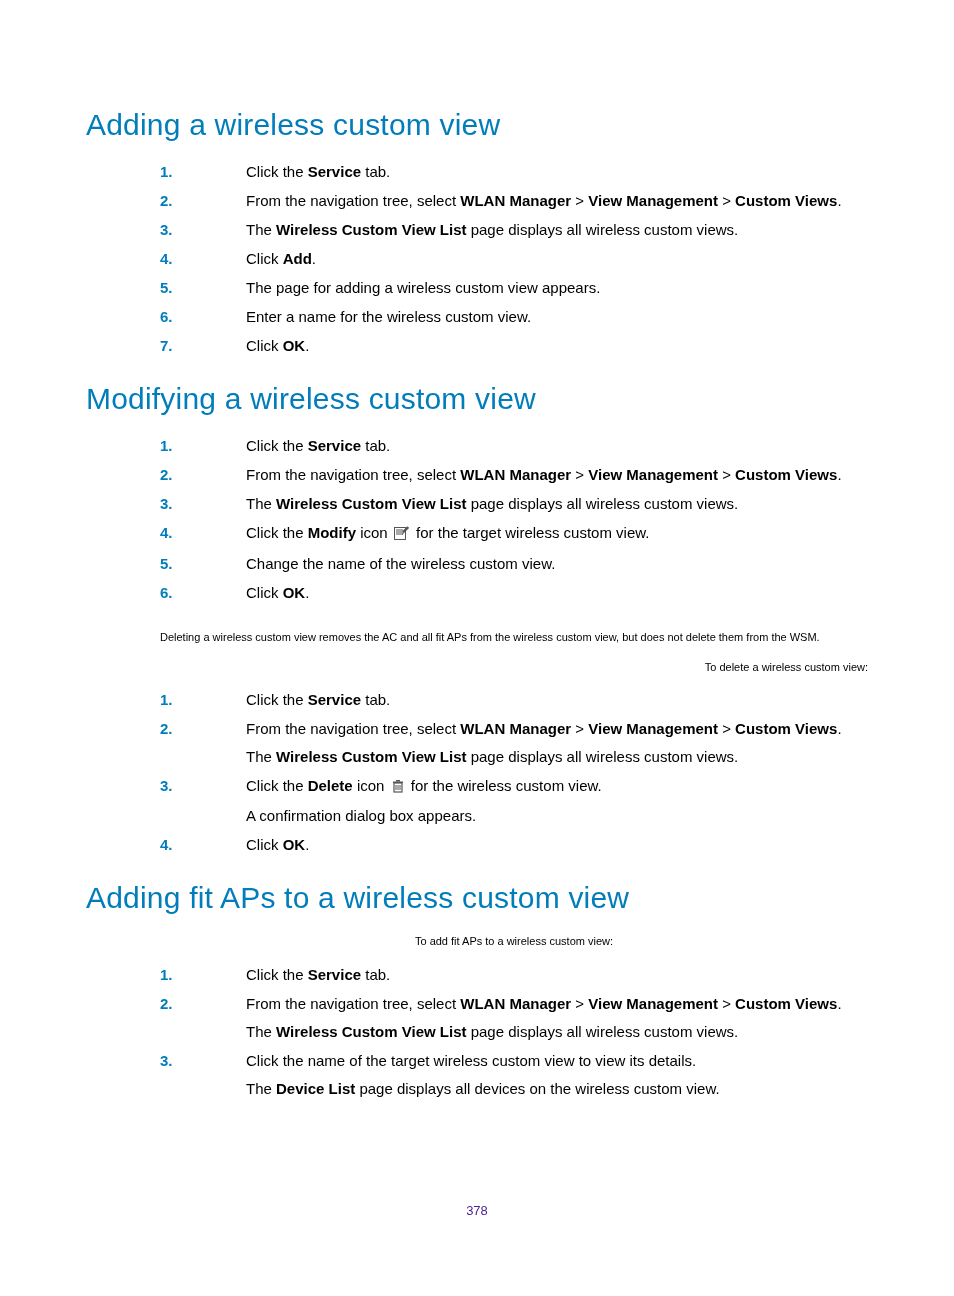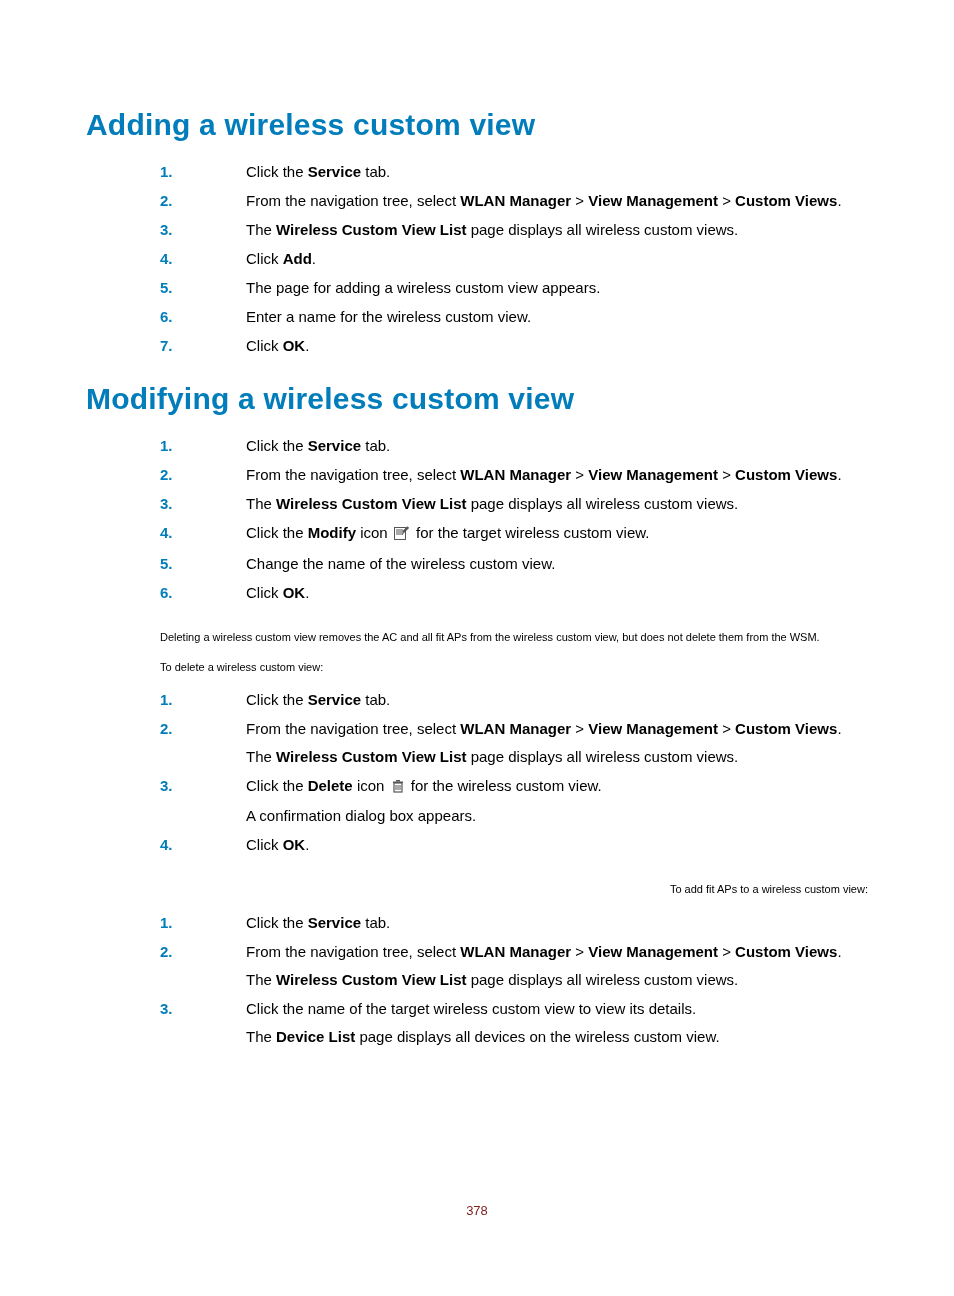--- a/index.html
+++ b/index.html
@@ -13,21 +13,21 @@
   }
   .page {
     box-sizing: border-box;
     width: 954px;
     min-height: 1296px;
     padding: 108px 86px 40px 86px;
     position: relative;
   }
   h2.section {
     color: #007dba;
-    font-weight: 700;
+    font-weight: 400;
     font-size: 30px;
     margin: 0 0 18px 0;
     letter-spacing: 0.2px;
   }
   .body-indent {
     margin-left: 74px;
     margin-right: 0;
   }
   p.para {
     font-size: 11px;
@@ -66,21 +66,21 @@
     vertical-align: -2px;
     margin: 0 2px;
   }
   .page-number {
     position: absolute;
     bottom: 78px;
     left: 0;
     right: 0;
     text-align: center;
     font-size: 13px;
-    color: #7f1d1d;
+    color: #4c1d95;
   }
 </style>
 </head>
 <body>
 
 <div class="page">
   <div id="content-root">
       <h2 class="section">Adding a wireless custom view</h2>
       <div class="body-indent">
         <ol class="steps">
@@ -145,21 +145,21 @@
             <span class="txt">Change the name of the wireless custom view.</span>
           </li>
           <li>
             <span class="num">6.</span>
             <span class="txt">Click <b>OK</b>.</span>
           </li>
         </ol>
       </div>
       <div class="body-indent">
         <p class="para">Deleting a wireless custom view removes the AC and all fit APs from the wireless custom view, but does not delete them from the WSM.</p>
-        <p class="para" style="text-align:left">To delete a wireless custom view:</p>
+        <p class="para" style="text-align:right">To delete a wireless custom view:</p>
         <ol class="steps">
           <li>
             <span class="num">1.</span>
             <span class="txt">Click the <b>Service</b> tab.</span>
           </li>
           <li>
             <span class="num">2.</span>
             <span class="txt">From the navigation tree, select <b>WLAN Manager</b> &gt; <b>View Management</b> &gt; <b>Custom Views</b>.<div class="sub">The <b>Wireless Custom View List</b> page displays all wireless custom views.</div></span>
           </li>
           <li>
@@ -172,22 +172,23 @@
                   <rect x="2" y="2.5" width="10" height="1.5" fill="#555"></rect>
                   <rect x="5" y="1" width="4" height="1.5" fill="#555"></rect>
                 </svg></span> for the wireless custom view.<div class="sub">A confirmation dialog box appears.</div></span>
           </li>
           <li>
             <span class="num">4.</span>
             <span class="txt">Click <b>OK</b>.</span>
           </li>
         </ol>
       </div>
-      <div class="body-indent">
-        <p class="para" style="text-align:right">To add fit APs to a wireless custom view:</p>
+      <h2 class="section">Adding fit APs to a wireless custom view</h2>
+      <div class="body-indent">
+        <p class="para" style="text-align:center">To add fit APs to a wireless custom view:</p>
         <ol class="steps">
           <li>
             <span class="num">1.</span>
             <span class="txt">Click the <b>Service</b> tab.</span>
           </li>
           <li>
             <span class="num">2.</span>
             <span class="txt">From the navigation tree, select <b>WLAN Manager</b> &gt; <b>View Management</b> &gt; <b>Custom Views</b>.<div class="sub">The <b>Wireless Custom View List</b> page displays all wireless custom views.</div></span>
           </li>
           <li>

